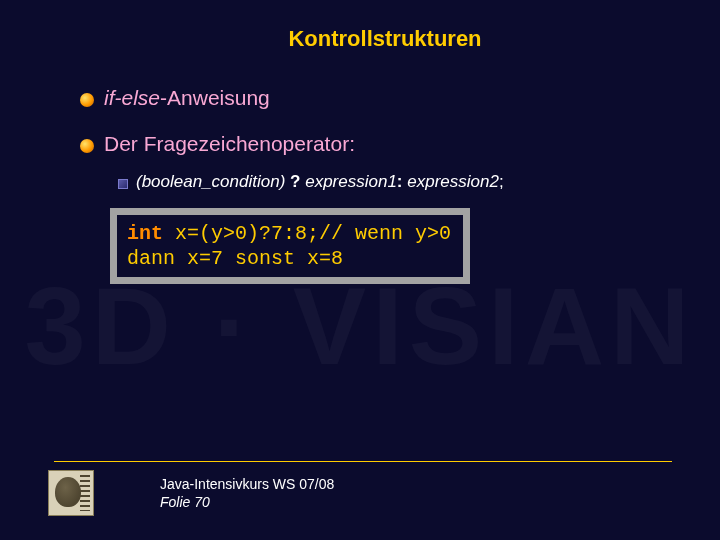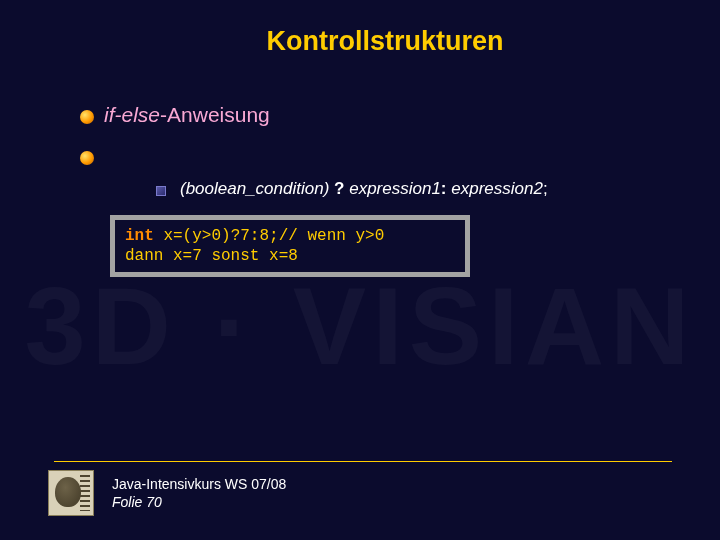--- a/index.html
+++ b/index.html
@@ -28,22 +28,22 @@
   .slide {
     position: relative;
     width: 100%;
     height: 100%;
     padding: 26px 40px 20px 50px;
   }
   .title {
     text-align: center;
     color: #ffcc00;
     font-weight: 700;
-    font-size: 27px;
-    margin-bottom: 46px;
+    font-size: 22px;
+    margin-bottom: 34px;
     margin-left: 40px;
   }
   .bullet-lvl1 {
     display: flex;
     align-items: baseline;
     gap: 10px;
     margin-bottom: 22px;
     margin-left: 30px;
   }
   .dot1 {
@@ -55,46 +55,46 @@
     top: 2px;
   }
   .bullet-lvl1 .text1 {
     font-size: 21px;
     color: #f9a8d4;
   }
   .text1 .italic { font-style: italic; }
   .bullet-lvl2 {
     display: flex;
     align-items: baseline;
-    gap: 14px;
-    margin-left: 106px;
+    gap: 8px;
+    margin-left: 68px;
     margin-top: -6px;
     margin-bottom: 16px;
   }
   .dot2 {
     width: 10px; height: 10px;
     background: linear-gradient(135deg,#5a5aa8,#2b2b6f);
     border: 1px solid #7a7acc;
     flex: 0 0 auto;
     position: relative;
     top: 2px;
   }
   .text2 {
     font-size: 17px;
     color: #fff;
   }
   .text2 em { font-style: italic; }
   .text2 b { font-weight: 700; font-style: normal; }
   .codebox {
     margin-left: 60px;
     background: #0b0b2d;
-    border: 5px solid #a3a3a3;
+    border: 7px solid #a3a3a3;
     padding: 6px 10px;
     font-family: "Courier New", monospace;
-    font-size: 16px;
+    font-size: 20px;
     line-height: 1.25;
     color: #ffcc00;
     width: 360px;
   }
   .kw { color: #ff8c00; font-weight: 700; }
   .footer {
     position: absolute;
     left: 48px;
     bottom: 24px;
     right: 48px;
@@ -131,20 +131,21 @@
     content: "";
     position: absolute;
     right: 3px; top: 4px; bottom: 4px;
     width: 10px;
     background: repeating-linear-gradient(#4e4530 0 2px, transparent 2px 5px);
   }
   .foot-text {
     font-size: 14px;
     color: #fff;
     line-height: 1.3;
+    margin-left: 48px;
   }
   .foot-text .folie { font-style: italic; }
 </style>
 </head>
 <body>
 
 <div class="watermark">3D · VISIAN</div>
 
 <div class="slide">
 
@@ -152,20 +153,21 @@
 
   <div class="bullet-lvl1">
     <span class="dot1"></span>
     <span class="text1">
       <span class="italic">if-else</span><span>-Anweisung</span>
     </span>
   </div>
 
   <div class="bullet-lvl1">
     <span class="dot1"></span>
+    <span class="text1">Der Fragezeichenoperator:</span>
   </div>
 
   <div class="bullet-lvl2">
     <span class="dot2"></span>
     <span class="text2">
       <em>(boolean_condition)</em><b> ? </b><em>expression1</em><b>: </b><em>expression2</em><span>;</span>
     </span>
   </div>
 
   <div class="codebox">

